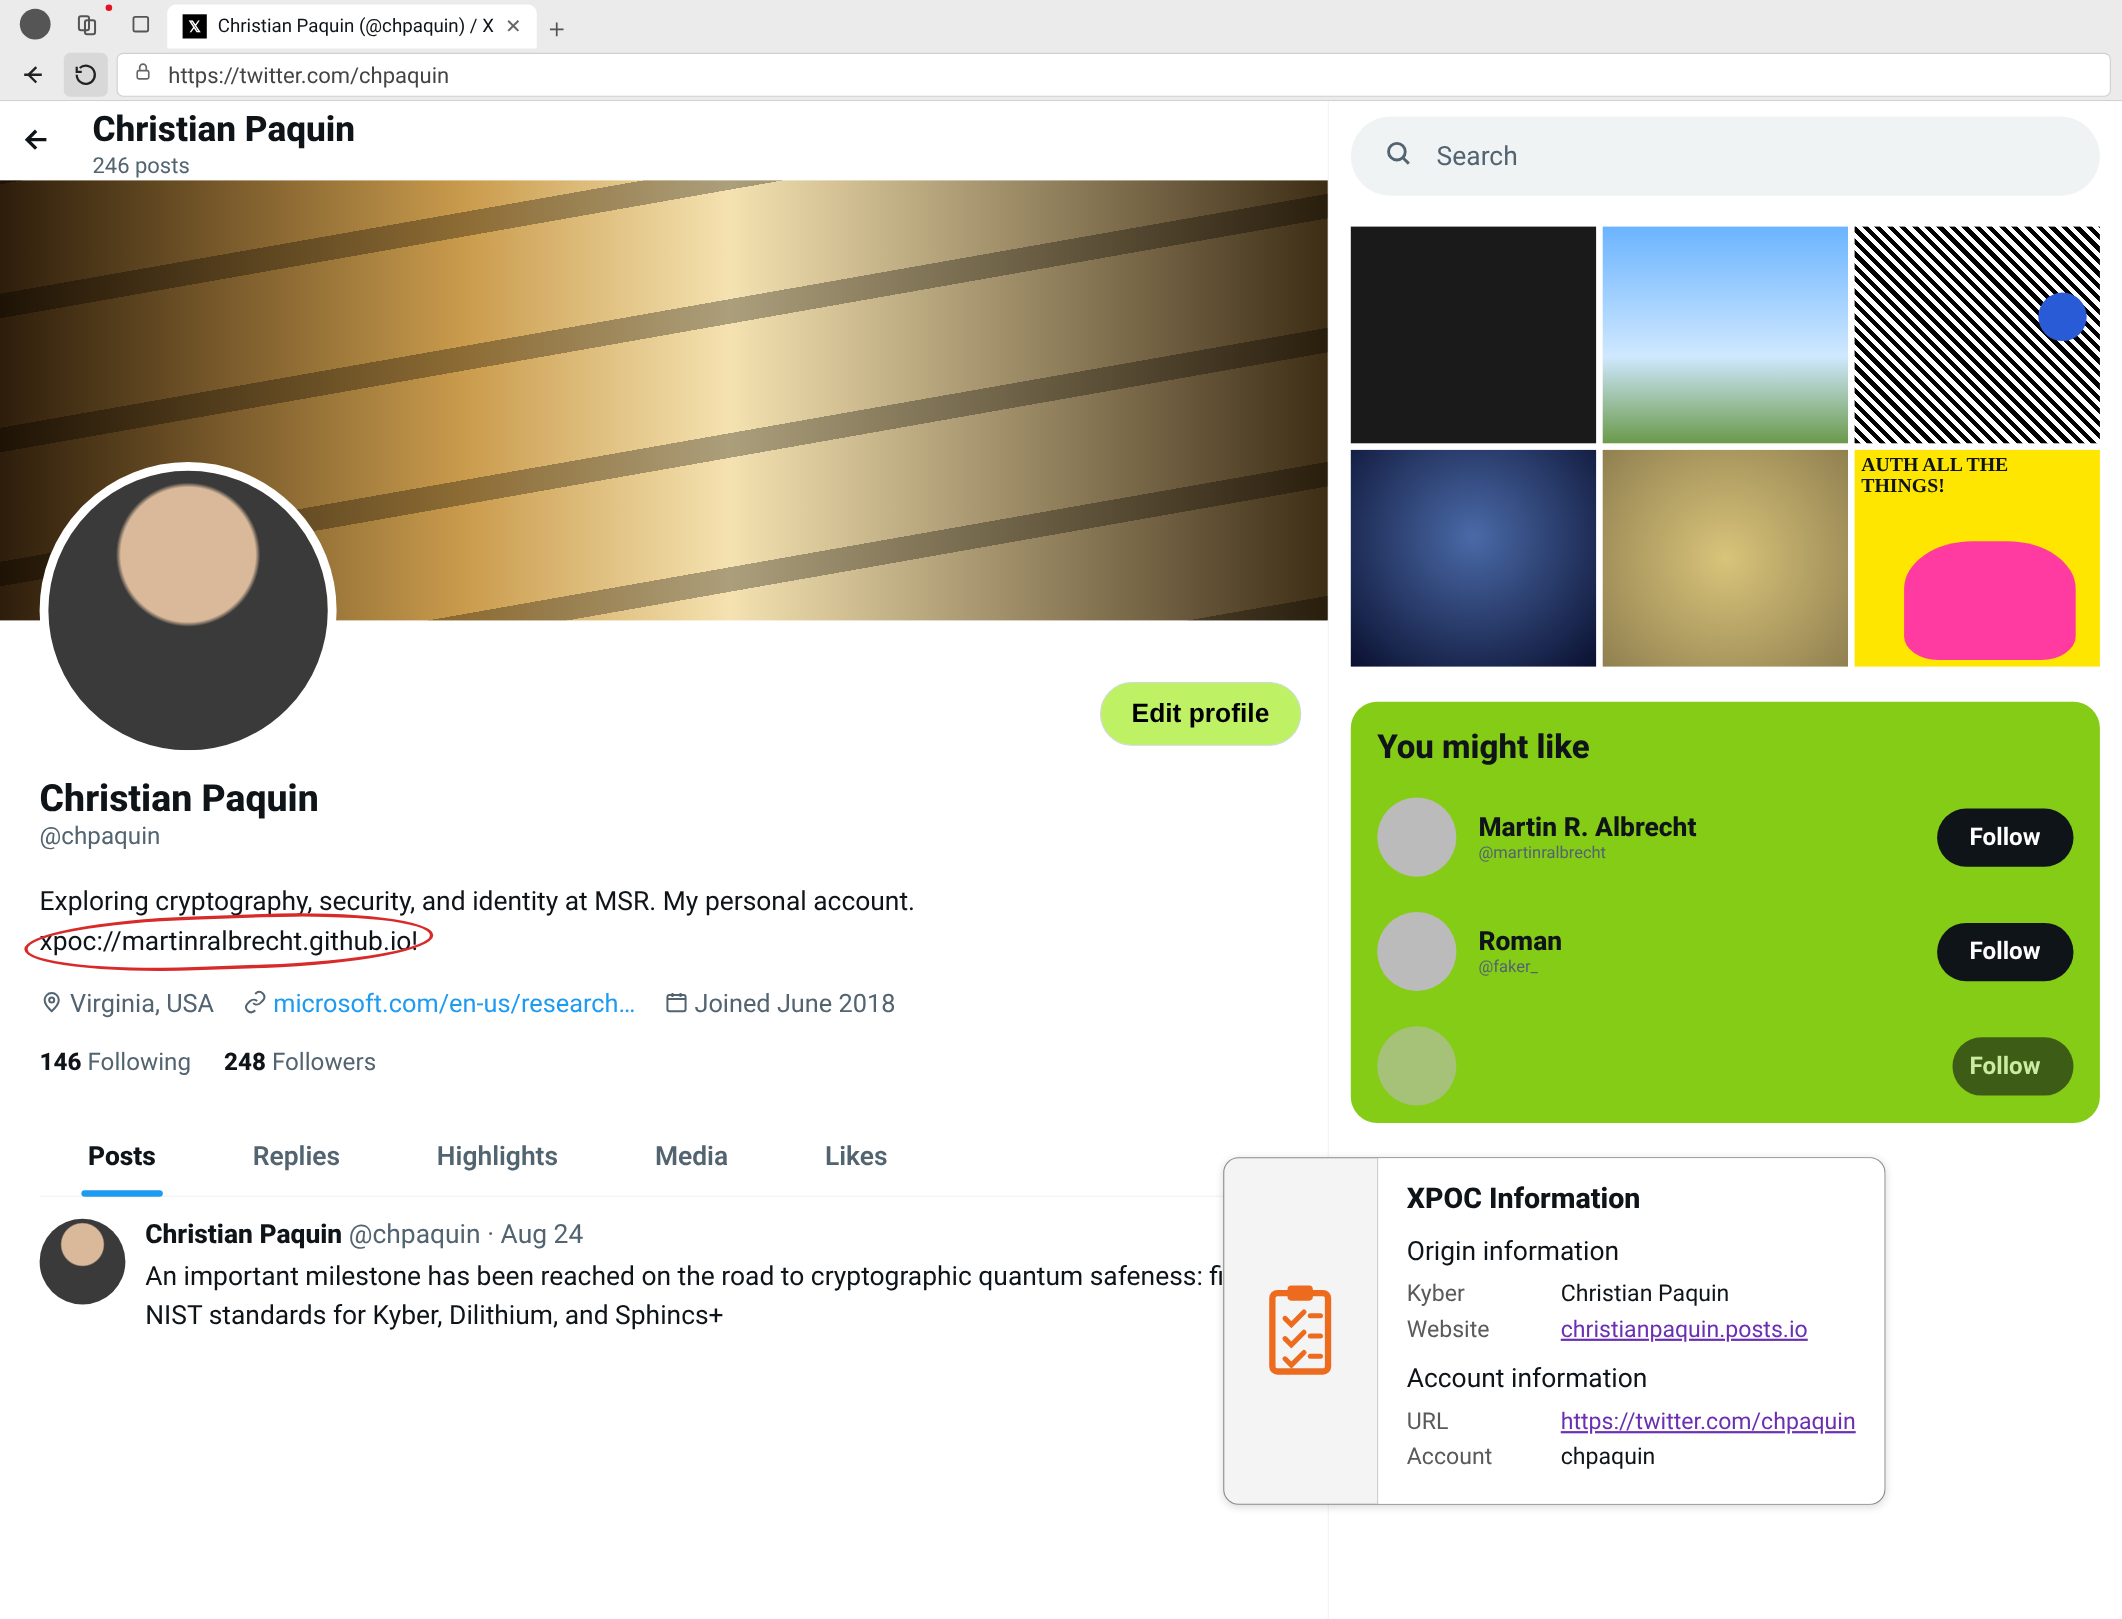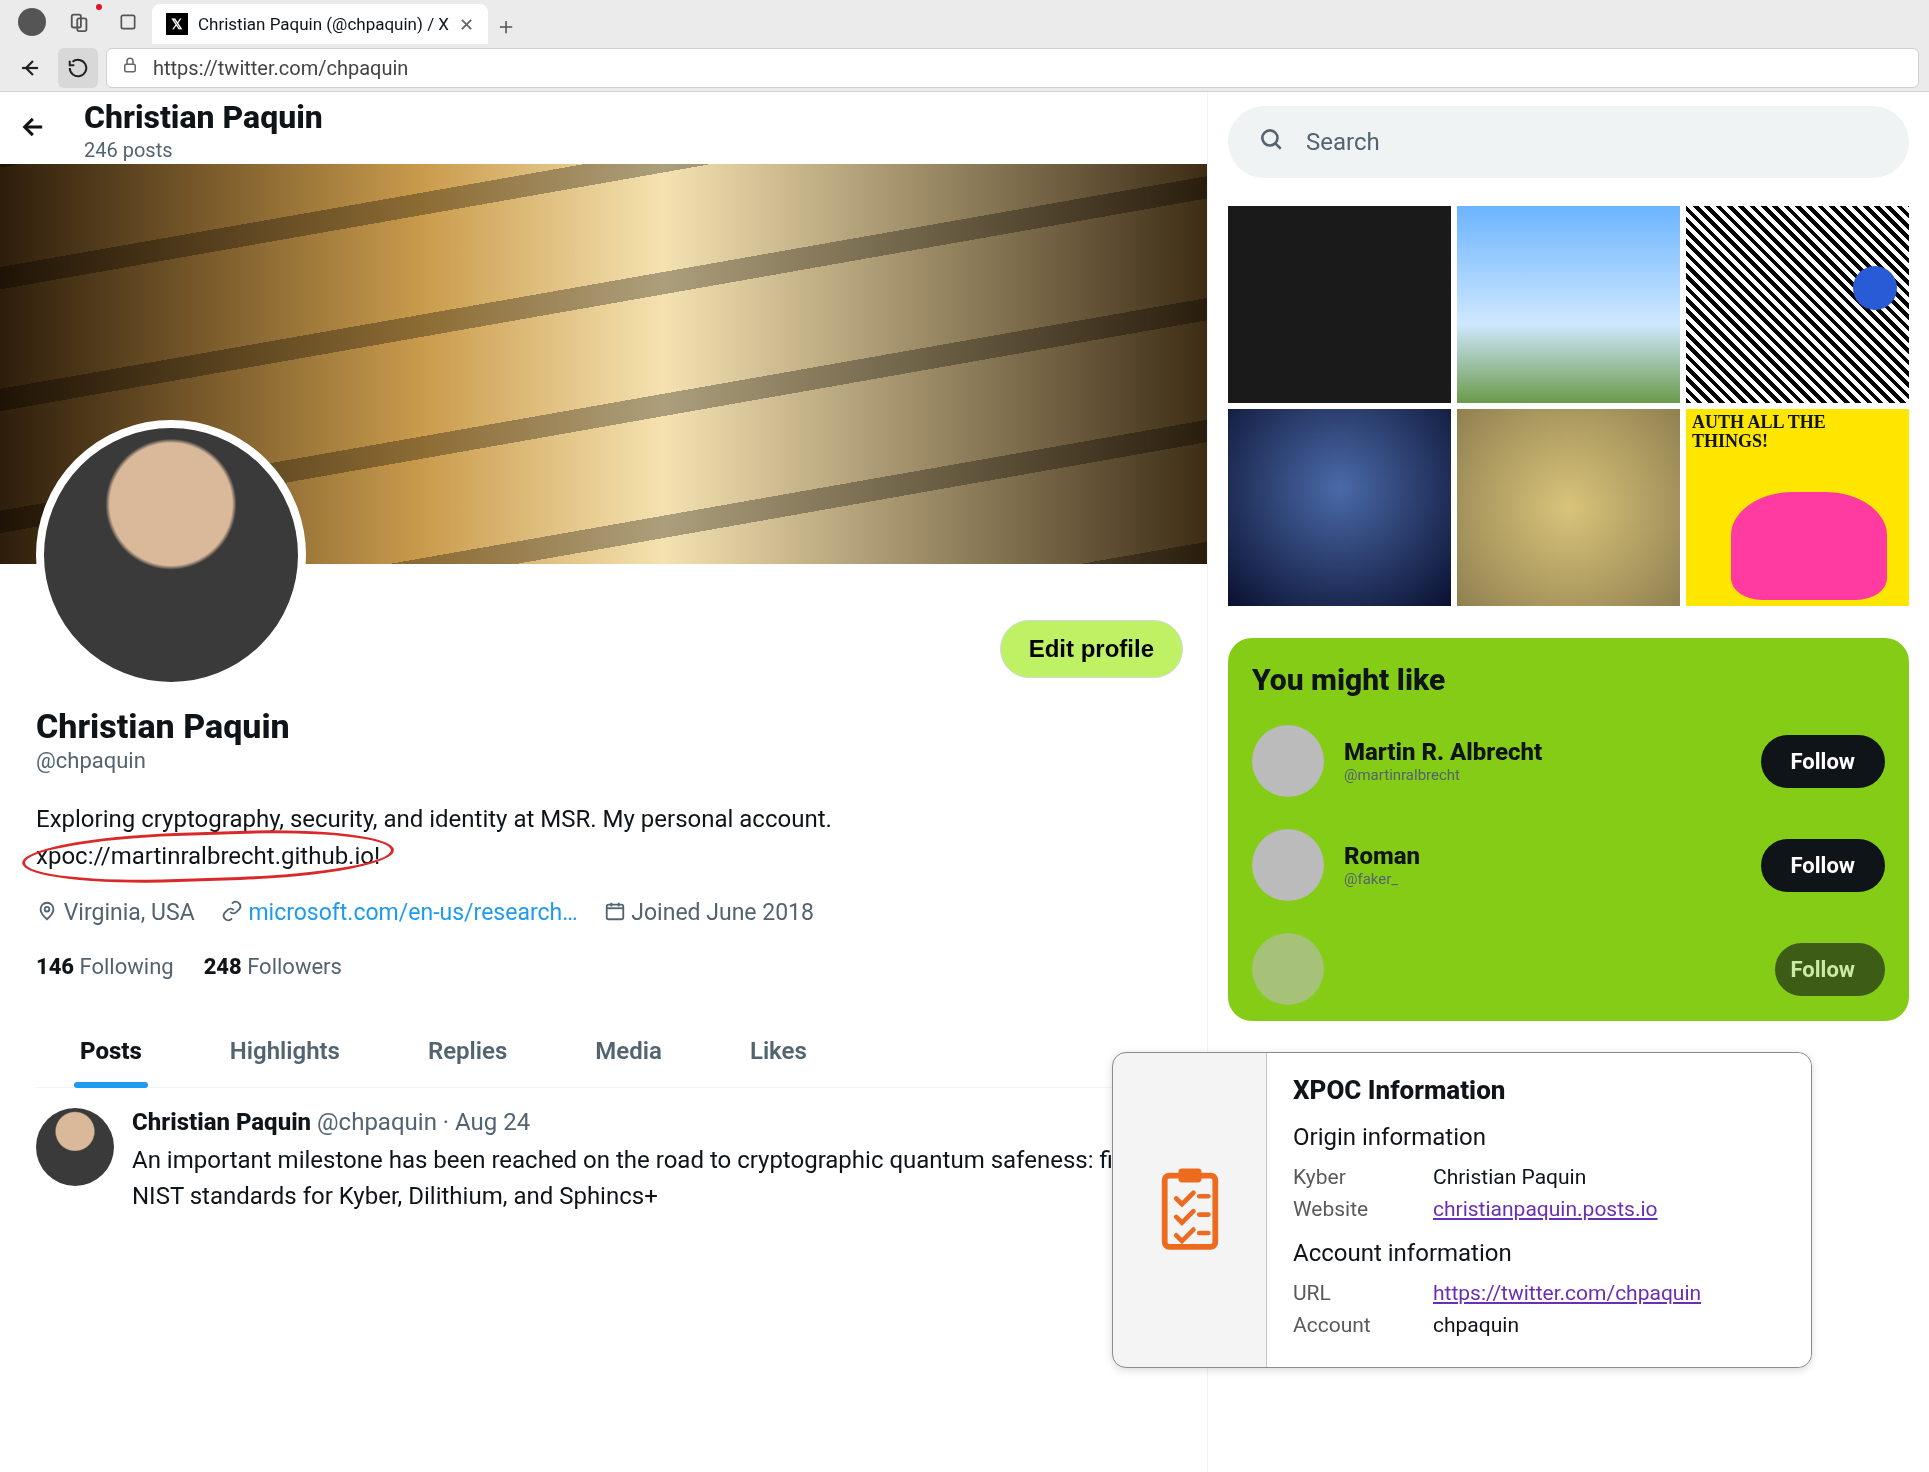--- a/index.html
+++ b/index.html
@@ -84,21 +84,21 @@
 
   .yml { background:#84cc16; border-radius:24px; padding:24px 0 0 0; margin-top:32px; }
   .yml h2 { font-size:30px; font-weight:800; padding:0 24px 12px 24px; }
   .sug { display:flex; align-items:center; gap:20px; padding:16px 24px; }
   .sug .av { width:72px; height:72px; border-radius:50%; background:#bbb; }
   .sug .nm { font-size:24px; font-weight:800; }
   .sug .hd { font-size:15px; color:#536471; }
   .sug .follow { margin-left:auto; background:#0f1419; color:#fff; border-radius:999px; padding:14px 30px; font-size:22px; font-weight:700; }
 
   
-  .xpoc { position:absolute; left:1112px; top:960px; width:700px; background:#f4f4f4; border:1px solid #8c8c8c; border-radius:14px; display:flex; box-shadow:0 2px 8px rgba(0,0,0,.15); z-index:50; }
+  .xpoc { position:absolute; left:1112px; top:960px; width:602px; background:#f4f4f4; border:1px solid #8c8c8c; border-radius:14px; display:flex; box-shadow:0 2px 8px rgba(0,0,0,.15); z-index:50; }
   .xpoc .iconcol { width:154px; display:flex; align-items:center; justify-content:center; border-right:1px solid #c6c6c6; }
   .xpoc .iconcol svg { width:80px; height:92px; }
   .xpoc .content { flex:1; padding:22px 26px 26px 26px; background:#fff; border-radius:0 14px 14px 0; }
   .xpoc h3 { font-size:26px; font-weight:800; margin-bottom:18px; }
   .xpoc h4 { font-size:24px; font-weight:400; margin:14px 0 10px 0; }
   .xpoc .row { display:flex; font-size:21px; padding:4px 0; }
   .xpoc .row .k { width:140px; color:#5a5a5a; }
   .xpoc .row .v a { color:#6b2fb3; text-decoration:underline; }
 </style>
 </head>
@@ -216,22 +216,22 @@
         </span>
       </div>
 
       <div class="ff-row">
         <span><b>146</b> <span>Following</span></span>
         <span><b>248</b> <span>Followers</span></span>
       </div>
 
       <div class="tabs">
         <div class="active">Posts</div>
+        <div>Replies</div>
         <div>Highlights</div>
-        <div>Replies</div>
         <div>Media</div>
         <div>Likes</div>
       </div>
     </div>
 
     <div class="tweet">
       <div class="av"></div>
       <div>
         <div class="line1">
           <span class="nm">Christian Paquin</span>

